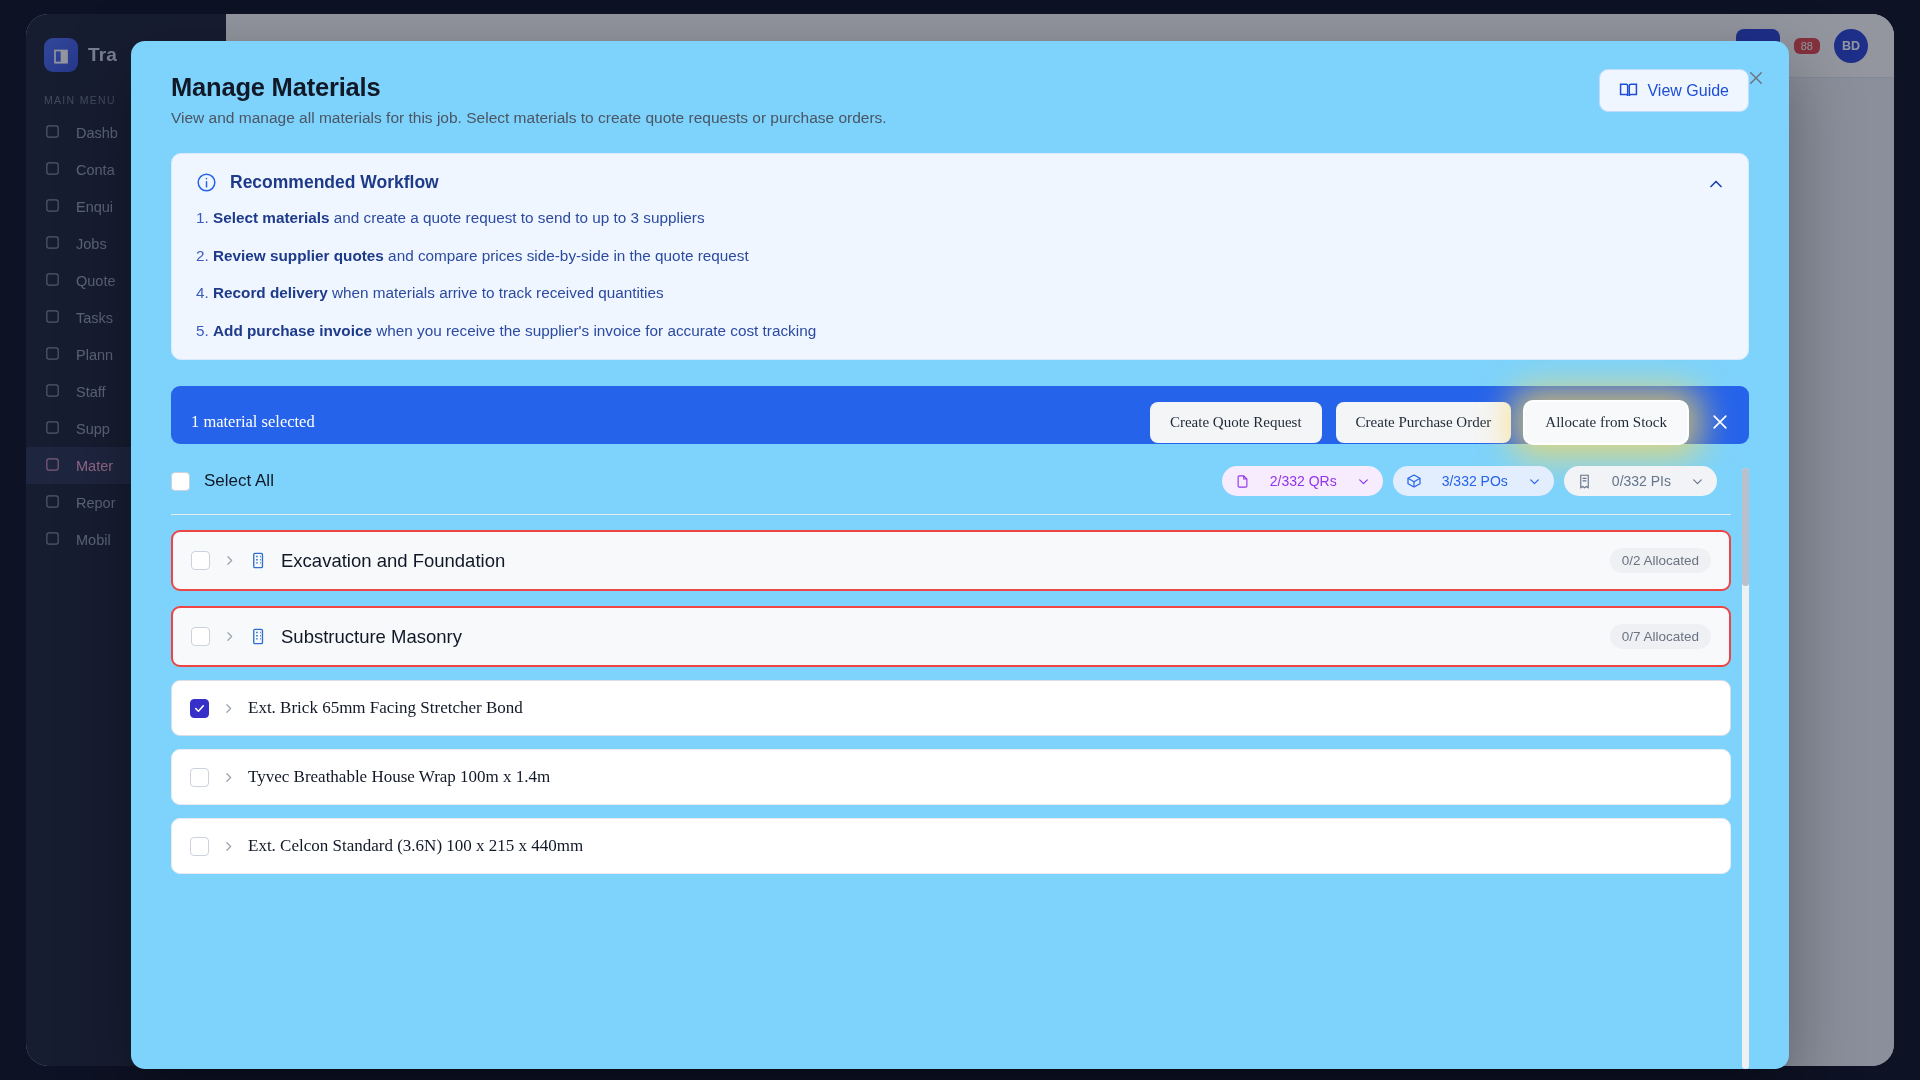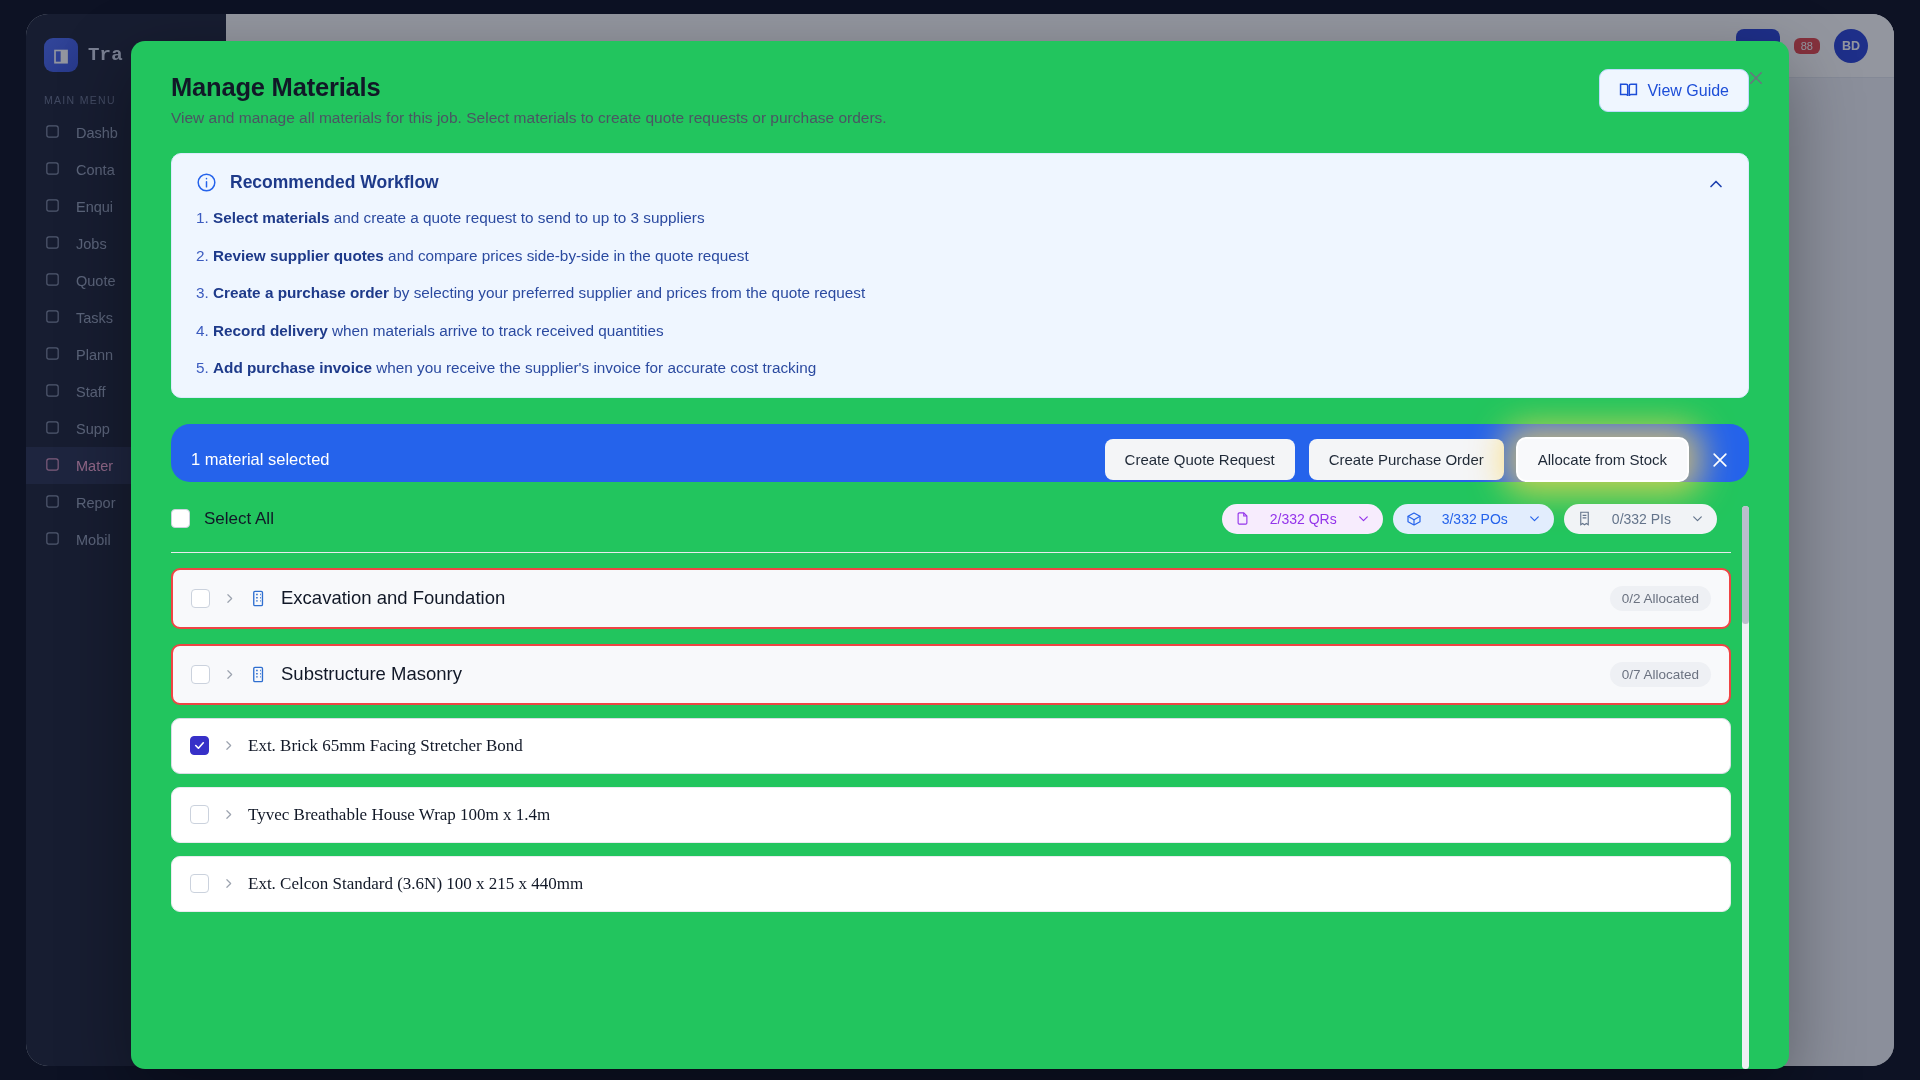--- a/index.html
+++ b/index.html
@@ -27,21 +27,21 @@
     width: 200px; background: #1e2438; color: #9aa4bd;
     padding: 14px 0 0 0; flex: 0 0 200px;
   }
   .bg-logo-row { display:flex; align-items:center; gap:10px; padding: 10px 18px 22px 18px; }
   .bg-logo-mark {
     width: 34px; height: 34px; border-radius: 9px;
     background: linear-gradient(135deg,#4f6ef7,#3b55d9);
     display:flex;align-items:center;justify-content:center;
     color:#fff;font-size:17px;font-weight:bold;
   }
-  .bg-logo-text { color:#cfd6e8; font-size:19px; font-weight:bold; letter-spacing:.2px;font-family:Liberation Mono, monospace; }
+  .bg-logo-text { color:#cfd6e8; font-size:19px; font-weight:bold; letter-spacing:.2px; }
   .bg-menu-label { font-size:10.5px; letter-spacing:1.3px; color:#6b748f; padding: 0 18px 8px 18px; }
   .bg-nav-item {
     display:flex; align-items:center; gap:13px;
     padding: 9px 18px; font-size:14.5px; color:#98a2ba;
   }
   .bg-nav-item.active { background:#2a3250; color:#f9a8d4; }
   .bg-ico { width:19px;height:19px;display:inline-block;opacity:.85; }
   #bg-main { flex:1; position:relative; background:#f1f3f7; }
   .bg-topbar { height:64px; background:#fff; border-bottom:1px solid #e4e7ee; display:flex; align-items:center; justify-content:flex-end; padding:0 26px; gap:14px;}
   .bg-pill-btn { background:#2a44d8;color:#fff;border-radius:8px;padding:9px 20px;font-size:13.5px; }
@@ -50,21 +50,21 @@
   .bg-card { position:absolute; background:#fff; border:1px solid #e4e7ee; border-radius:12px; }
 
   
   #overlay {
     position: absolute; inset: 0;
     background: rgba(15,23,42,0.45);
   }
   #modal {
     position: absolute;
     left: 131px; top: 41px; width: 1658px; height: 1028px;
-    background: #22c55e;
+    background: #7dd3fc;
     border-radius: 14px;
     box-shadow: 0 24px 70px rgba(0,0,0,.35);
     overflow: hidden;
     display: flex; flex-direction: column;
   }
 
   
   .modal-header {
     padding: 32px 40px 0 40px;
     position: relative;
@@ -93,23 +93,23 @@
   .wf-title { font-size: 17.5px; font-weight: bold; color:#1e3a8a; }
   .wf-chevron { position:absolute; right: 22px; top: 20px; cursor:pointer; }
   .wf-list { margin-top: 16px; display:flex; flex-direction:column; gap: 20px; }
   .wf-item { font-size: 15.3px; color:#2b4aa0; line-height: 1.15; }
   .wf-item b { color:#1e3a8a; font-weight: bold; }
   .wf-num { color:#3b5bbf; }
 
   
   .selbar-wrap { margin: 26px 40px 0 40px; }
   .selbar {
-    background:#2563eb; border-radius: 19px;
+    background:#2563eb; border-radius: 9px;
     height: 58px; display:flex; align-items:center;
-    padding: 14px 14px 0 20px; gap: 14px;
+    padding: 14px 14px 0 20px; gap: 14px; font-family: Liberation Serif, serif;
   }
   .selbar-label { color:#fff; font-size:16.5px; flex:1; }
   .selbar-btn {
     background:#f4f5f7; color:#1f2937; font-size:15px;
     border-radius: 8px; padding: 11px 19px; cursor:pointer;
     white-space:nowrap; border:1px solid transparent;
   }
   .selbar-btn.highlight {
     box-shadow: 0 0 0 2px #ffffff, 0 0 34px 14px rgba(255,214,80,.75);
     background:#f8f9fb;
@@ -334,21 +334,20 @@
         <span class="wf-title">Recommended Workflow</span>
       </div>
       <div class="wf-chevron">
         <svg width="20" height="20" viewBox="0 0 24 24" fill="none" stroke="#1e40af" stroke-width="2" stroke-linecap="round" stroke-linejoin="round">
           <path d="M6 15l6-6 6 6"></path>
         </svg>
       </div>
       <div class="wf-list" id="wf-list">
           <div class="wf-item"><span class="wf-num">1. </span><b>Select materials</b><span> and create a quote request to send to up to 3 suppliers</span></div>
           <div class="wf-item"><span class="wf-num">2. </span><b>Review supplier quotes</b><span> and compare prices side-by-side in the quote request</span></div>
-          <div class="wf-item"><span class="wf-num">3. </span><b>Create a purchase order</b><span> by selecting your preferred supplier and prices from the quote request</span></div>
           <div class="wf-item"><span class="wf-num">4. </span><b>Record delivery</b><span> when materials arrive to track received quantities</span></div>
           <div class="wf-item"><span class="wf-num">5. </span><b>Add purchase invoice</b><span> when you receive the supplier's invoice for accurate cost tracking</span></div>
         </div>
     </div>
 
     <div class="selbar-wrap">
       <div class="selbar">
         <div class="selbar-label">1 material selected</div>
         <div id="selbar-buttons" style="display:flex;gap:14px;align-items:center;">
             <div class="selbar-btn">Create Quote Request</div>

